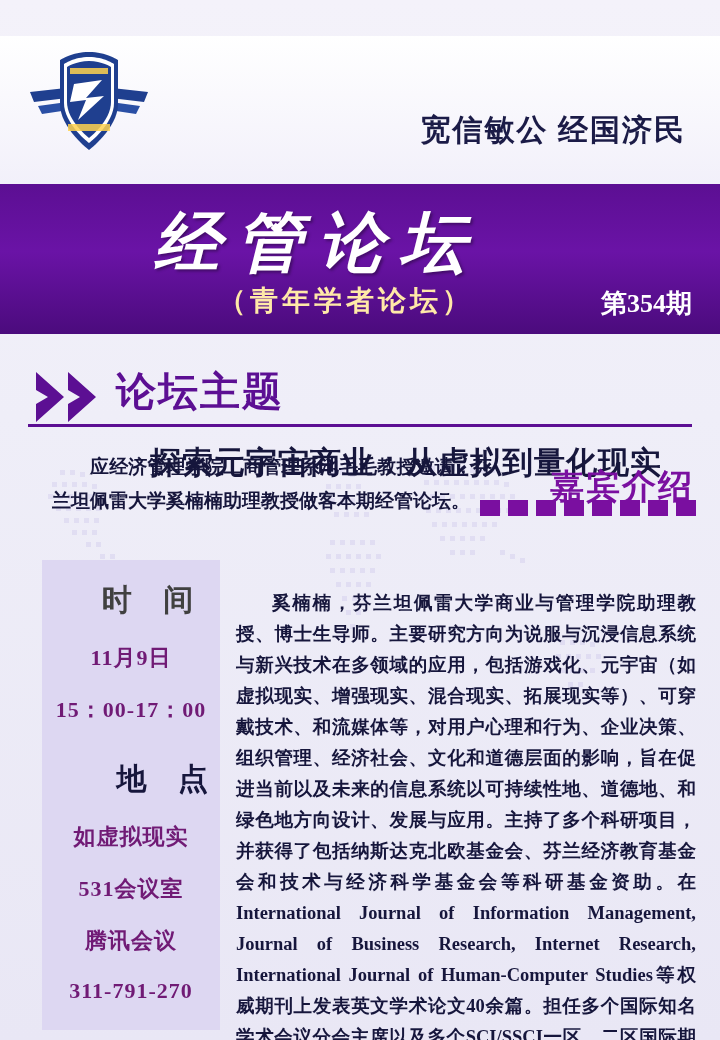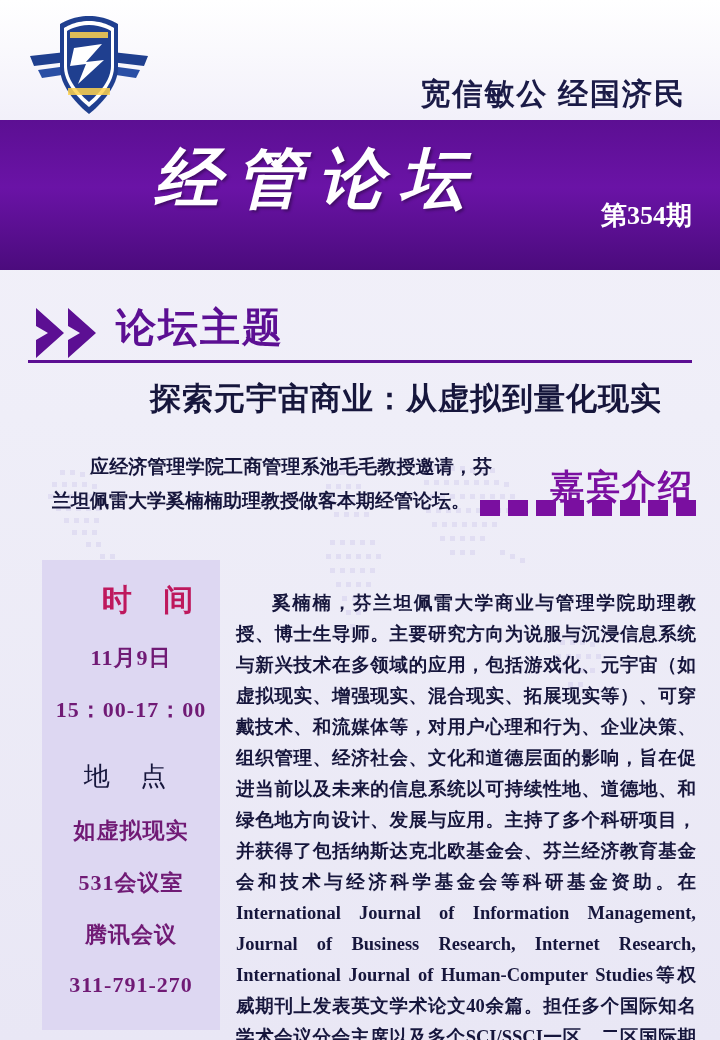--- a/index.html
+++ b/index.html
@@ -28,22 +28,23 @@
     top: 430px;
     width: 720px;
     height: 610px;
     opacity: 0.30;
     pointer-events: none;
   }
 
   
   .header {
     position: relative;
-    height: 120px;
+    height: 148px;
     background: linear-gradient(180deg, #ffffff 0%, #f2f0fa 100%);
+    margin-top: 36px;
   }
   .logo {
     position: absolute;
     left: 24px;
     top: 10px;
     width: 130px;
     height: 112px;
   }
   .motto {
     position: absolute;
@@ -79,21 +80,21 @@
     left: 218px;
     top: 98px;
     font-size: 28px;
     color: #ffe9a8;
     letter-spacing: 4px;
     font-weight: bold;
   }
   .issue {
     position: absolute;
     right: 28px;
-    top: 78px;
+    top: 102px;
     font-size: 26px;
     font-weight: bold;
     color: #ffffff;
   }
 
   
   .theme-row {
     position: relative;
     height: 72px;
     margin-top: 28px;
@@ -179,38 +180,39 @@
     left: 42px;
     top: 560px;
     width: 178px;
     height: 470px;
     background: #ddd7f2;
     text-align: center;
   }
   .ip-h {
     font-size: 30px;
     font-weight: bold;
-    color: #be185d;
+    color: #404040;
     letter-spacing: 12px;
     padding-top: 20px;
     padding-left: 45px;
   }
   .ip-l {
     font-size: 22px;
     font-weight: bold;
     color: #701a75;
     margin-top: 22px;
     letter-spacing: 1px;
   }
   .ip-h2 {
-    font-size: 26px;
-    font-weight: normal;
+    font-size: 30px;
+    font-weight: bold;
     color: #16163c;
     letter-spacing: 12px;
     margin-top: 34px;
+    text-align: right;
   }
 
   
   .bio {
     position: absolute;
     left: 236px;
     top: 588px;
     width: 460px;
     font-size: 18.5px;
     font-weight: bold;
@@ -419,20 +421,21 @@
       <rect x="46" y="22" width="38" height="6" fill="#ffd24d" opacity="0.85"></rect>
 
       <rect x="44" y="78" width="42" height="7" fill="#ffd24d" opacity="0.85"></rect>
     </svg>
 
     <div class="motto">宽信敏公 经国济民</div>
   </div>
 
   <div class="band">
     <div class="band-title">经管论坛</div>
+    <div class="band-sub">（青年学者论坛）</div>
     <div class="issue">第354期</div>
   </div>
 
   <div class="theme-row">
     <svg class="chev" viewBox="0 0 70 54">
       <path d="M2 2 L30 27 L2 52 L2 34 L14 27 L2 20 Z" fill="#5c0f93"></path>
       <path d="M34 2 L62 27 L34 52 L34 34 L46 27 L34 20 Z" fill="#5c0f93"></path>
     </svg>
     <div class="theme-label">论坛主题</div>
     <div class="theme-underline"></div>

